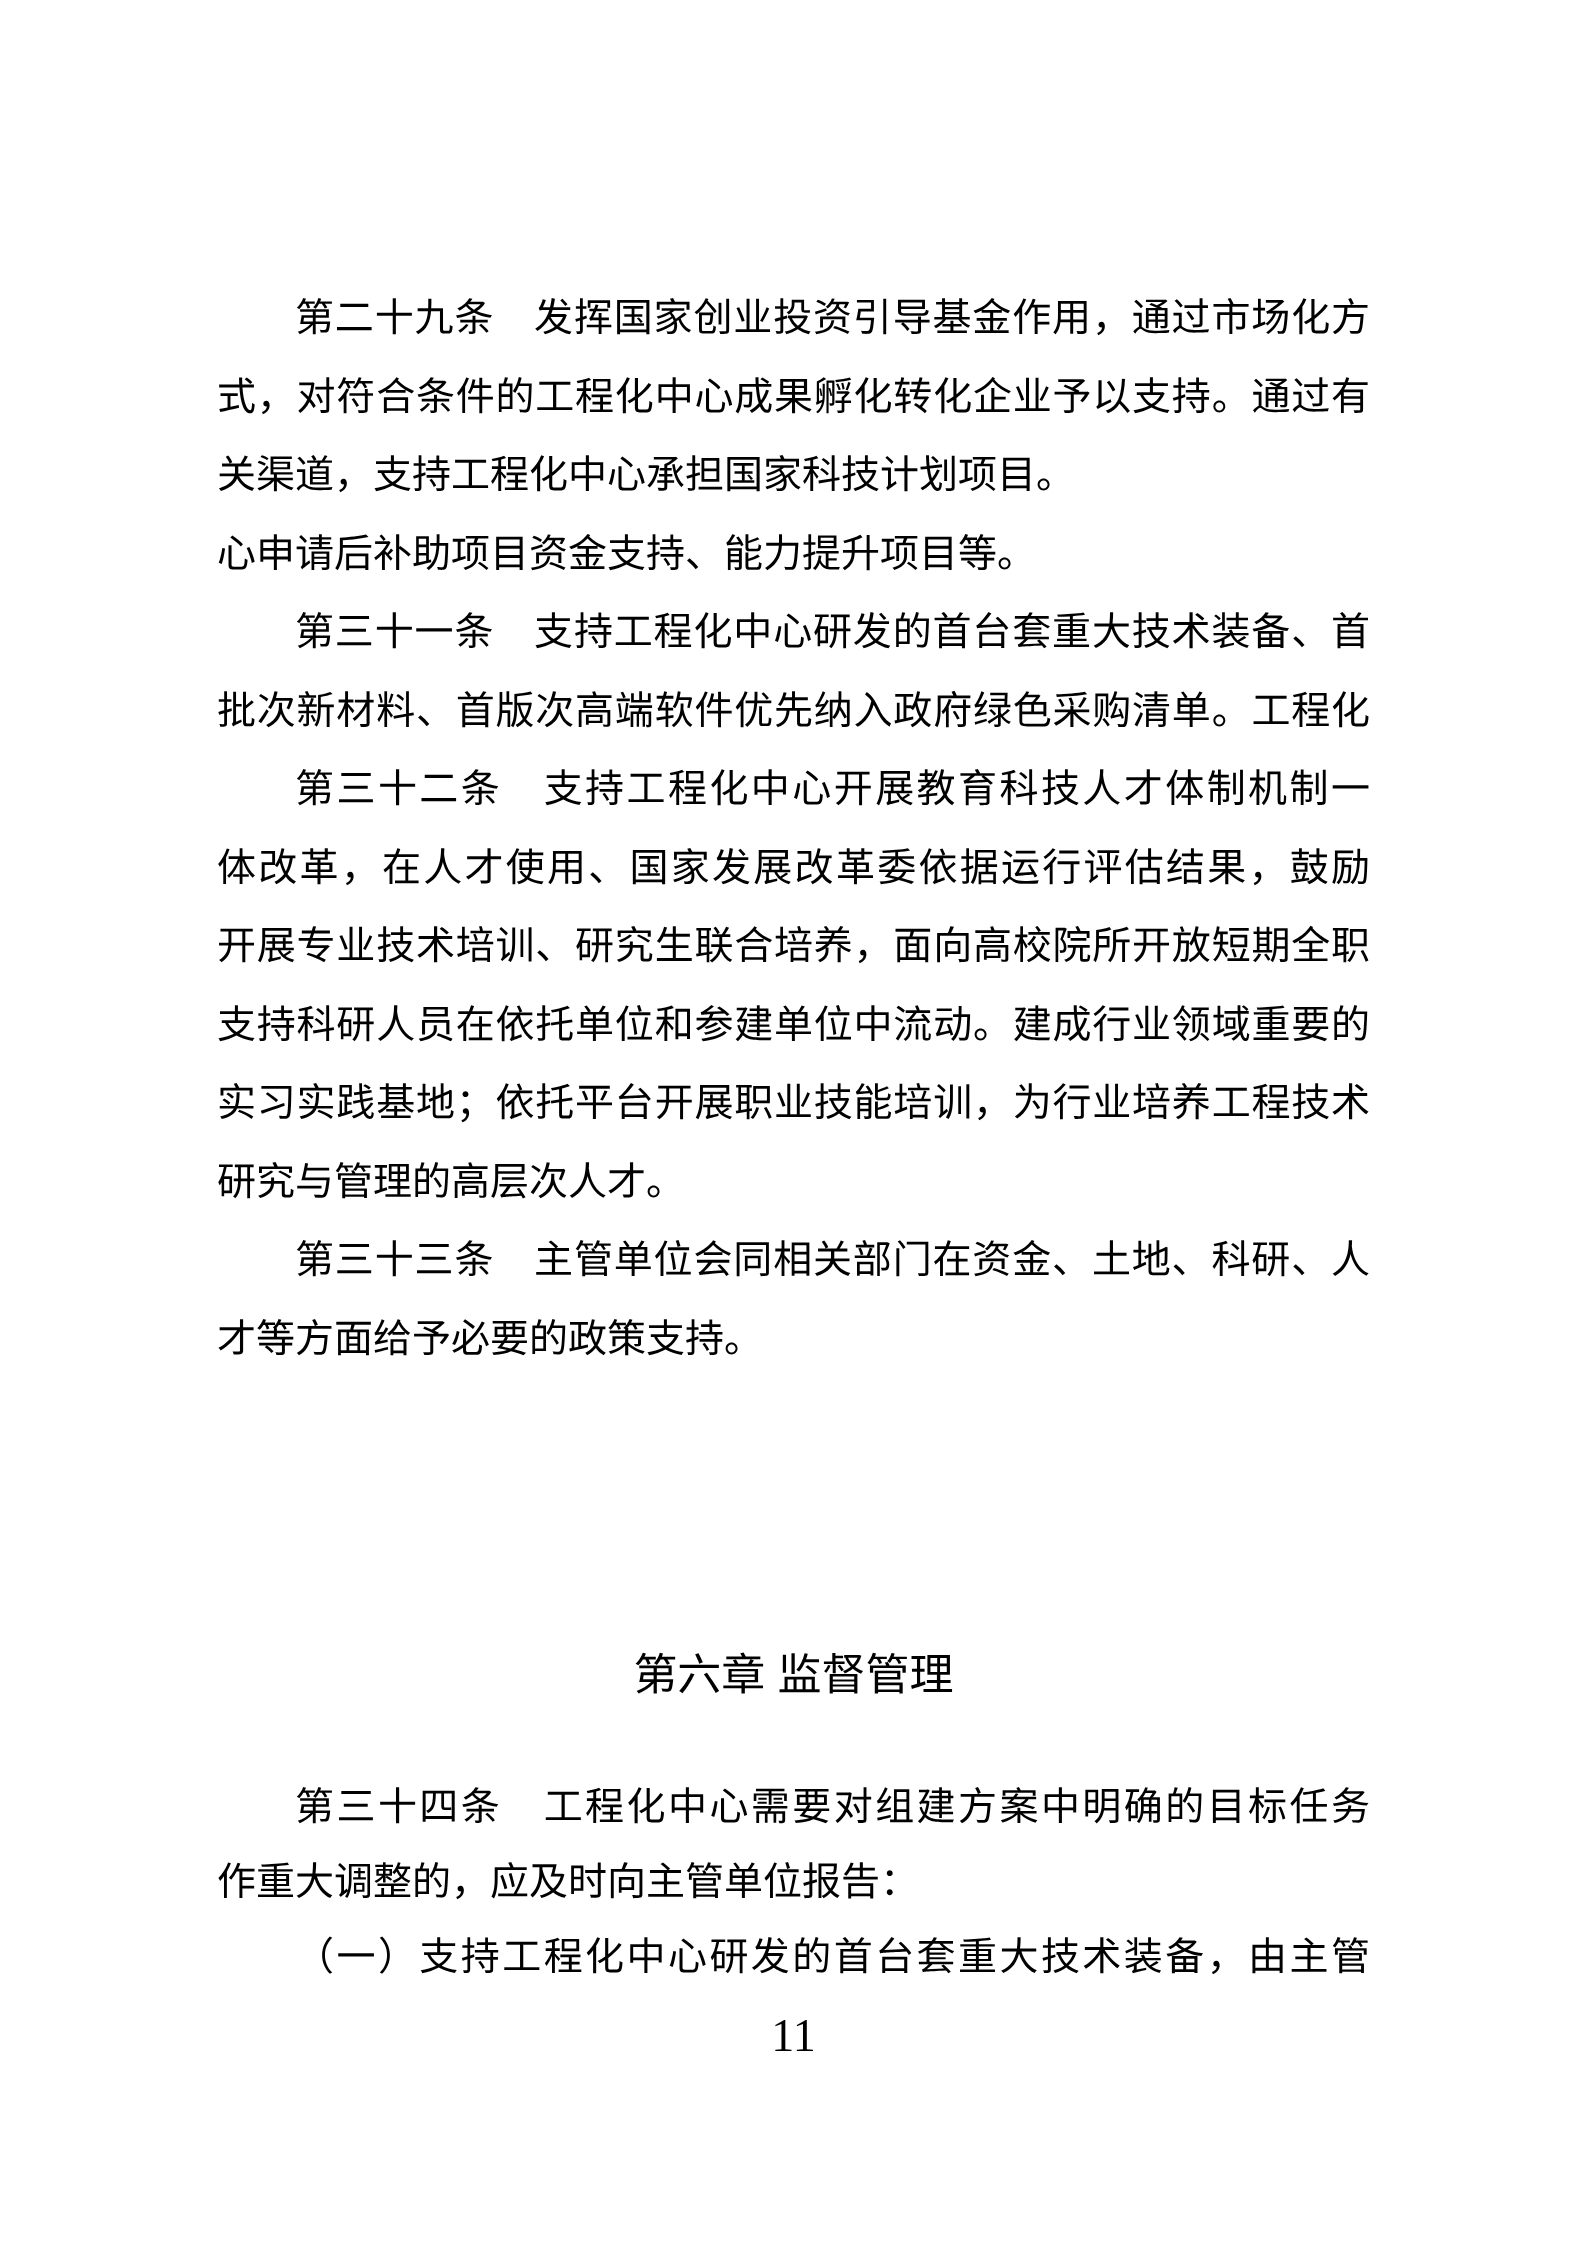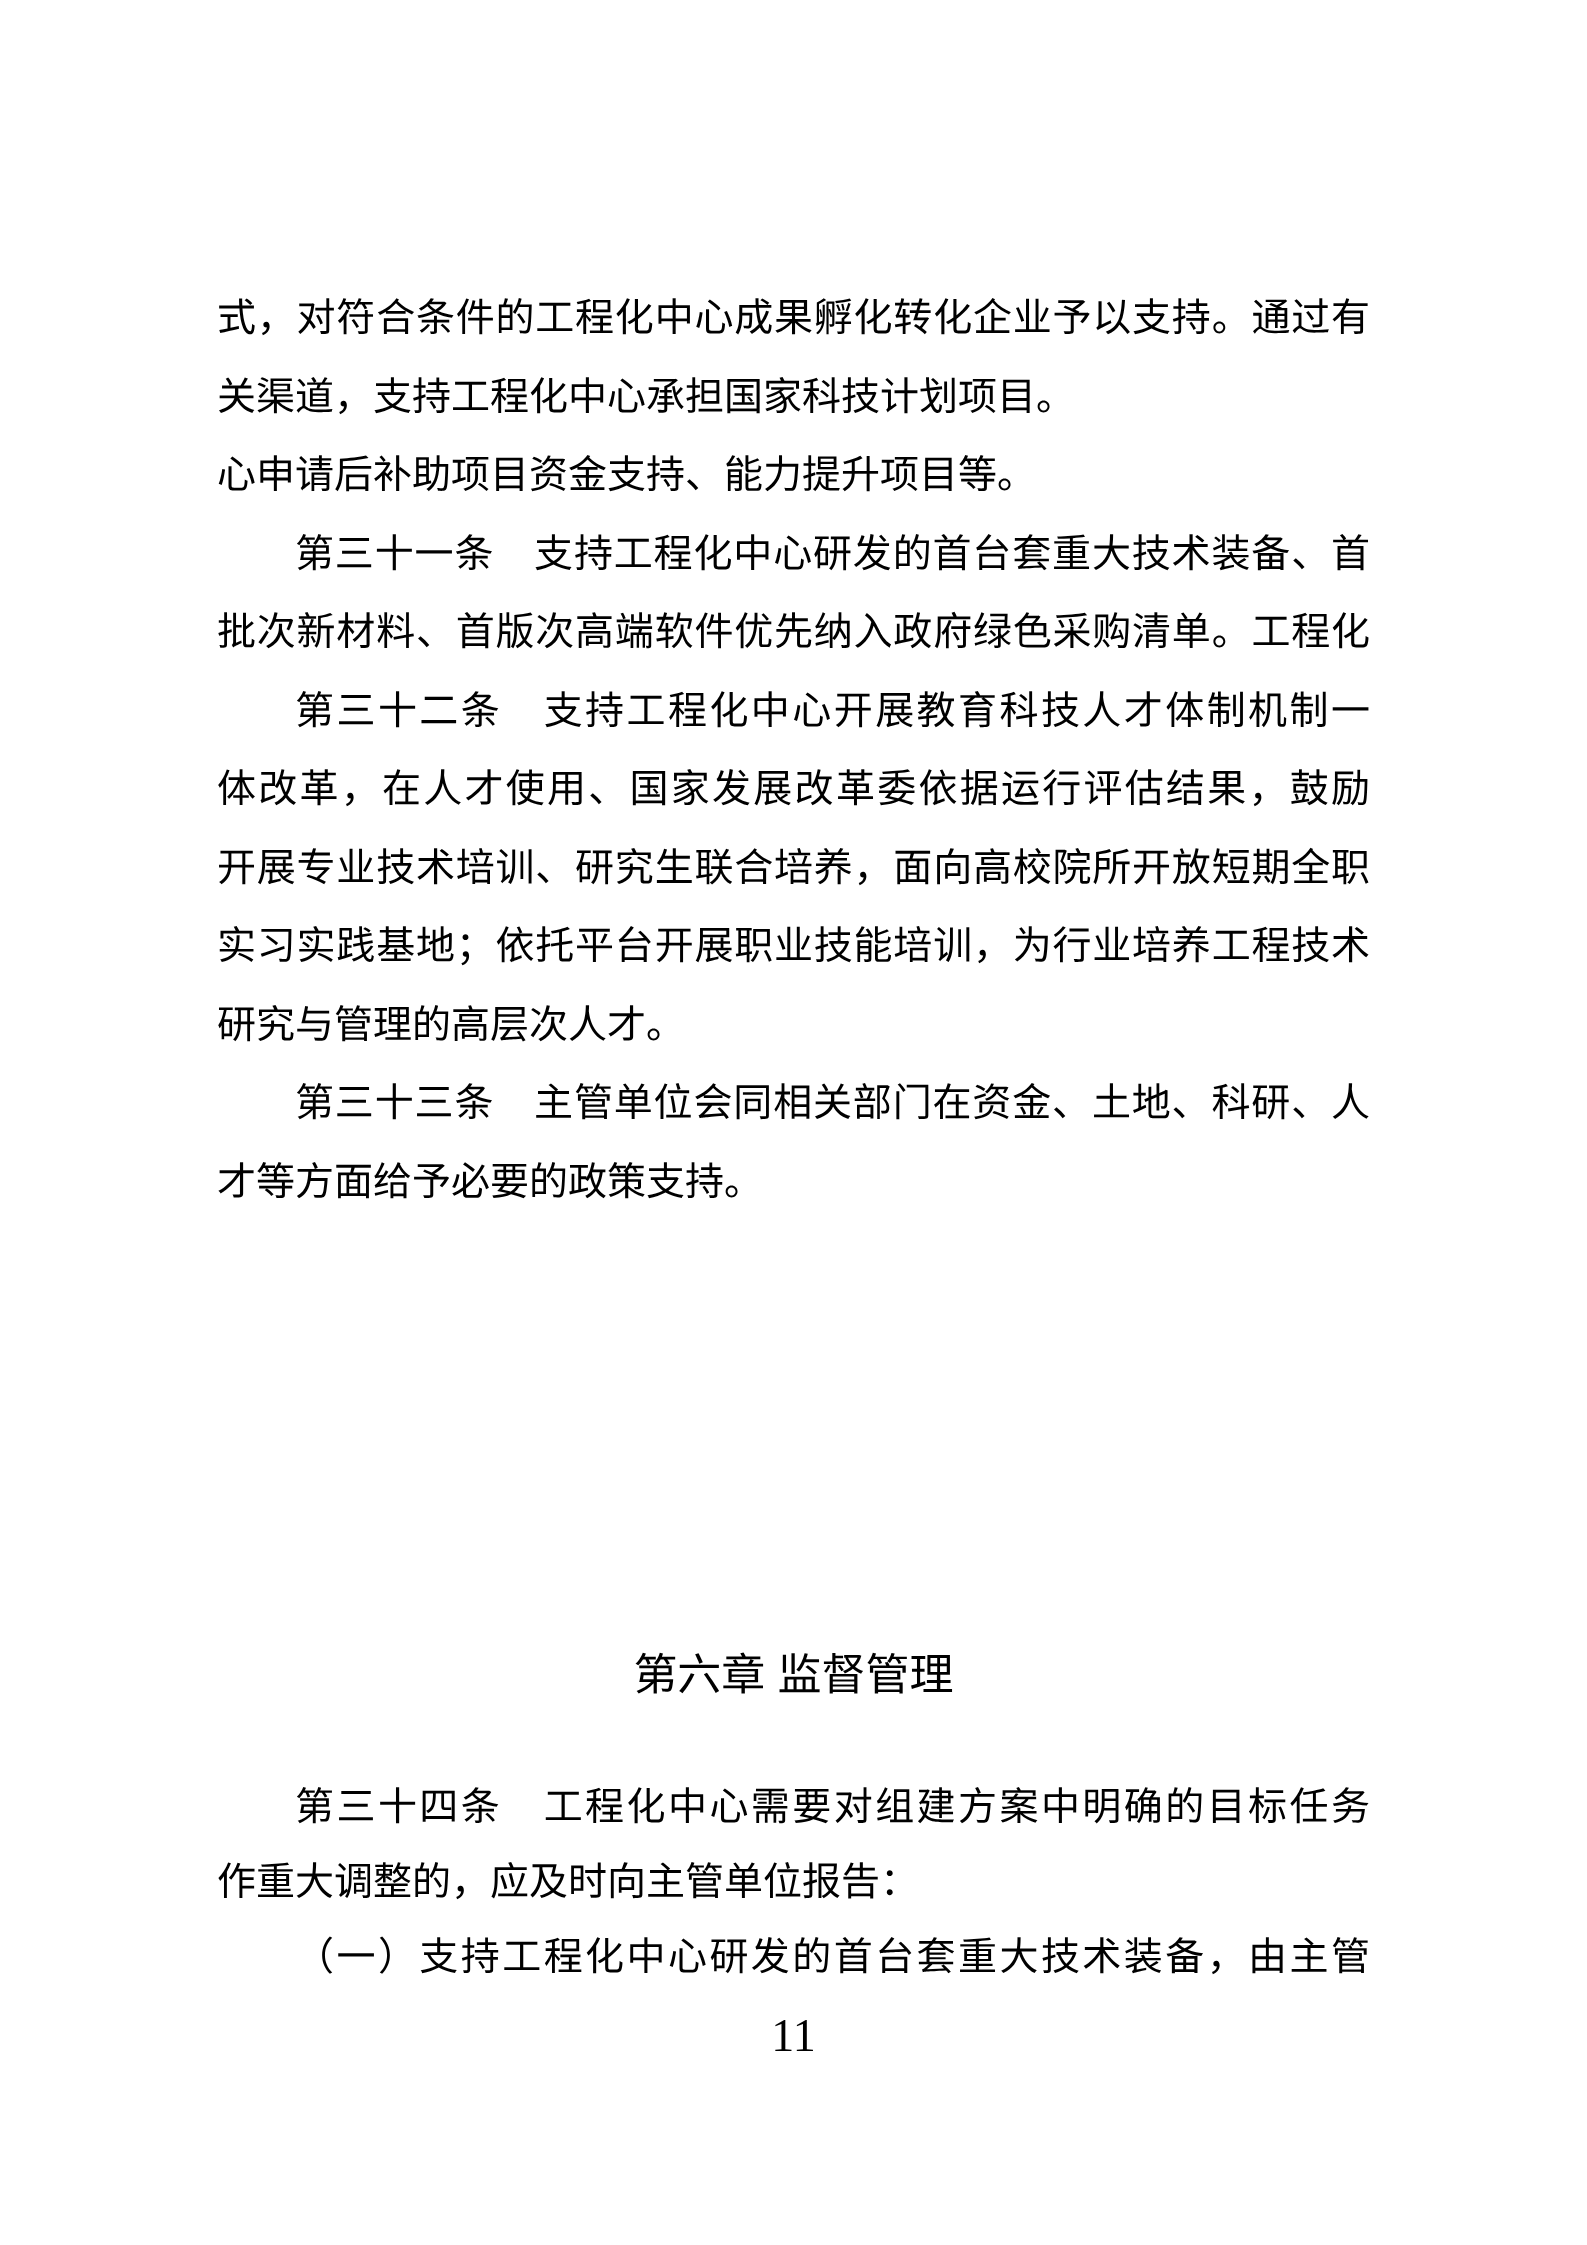--- a/index.html
+++ b/index.html
@@ -62,28 +62,30 @@
     font-size: 46px;
     line-height: 44px;
   }
 </style>
 </head>
 <body>
 
 <div class="page">
 
   <div class="text-block block-1">
+    <div class="line indent fill">第二十九条　发挥国家创业投资引导基金作用，通过市场化方</div>
     <div class="line fill">式，对符合条件的工程化中心成果孵化转化企业予以支持。通过有</div>
     <div class="line">关渠道，支持工程化中心承担国家科技计划项目。</div>
     <div class="line">心申请后补助项目资金支持、能力提升项目等。</div>
     <div class="line indent fill">第三十一条　支持工程化中心研发的首台套重大技术装备、首</div>
     <div class="line fill">批次新材料、首版次高端软件优先纳入政府绿色采购清单。工程化</div>
     <div class="line indent fill">第三十二条　支持工程化中心开展教育科技人才体制机制一</div>
     <div class="line fill">体改革，在人才使用、国家发展改革委依据运行评估结果，鼓励</div>
     <div class="line fill">开展专业技术培训、研究生联合培养，面向高校院所开放短期全职</div>
+    <div class="line fill">支持科研人员在依托单位和参建单位中流动。建成行业领域重要的</div>
     <div class="line fill">实习实践基地；依托平台开展职业技能培训，为行业培养工程技术</div>
     <div class="line">研究与管理的高层次人才。</div>
     <div class="line indent fill">第三十三条　主管单位会同相关部门在资金、土地、科研、人</div>
     <div class="line">才等方面给予必要的政策支持。</div>
   </div>
 
   <h2 class="chapter-heading">第六章 监督管理</h2>
 
   <div class="text-block block-2">
     <div class="line indent fill">第三十四条　工程化中心需要对组建方案中明确的目标任务</div>

